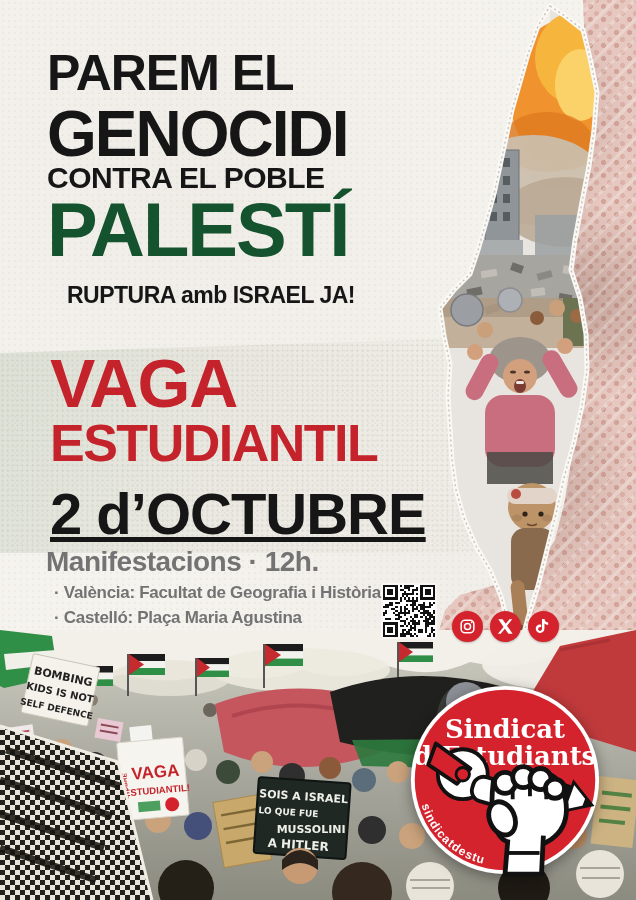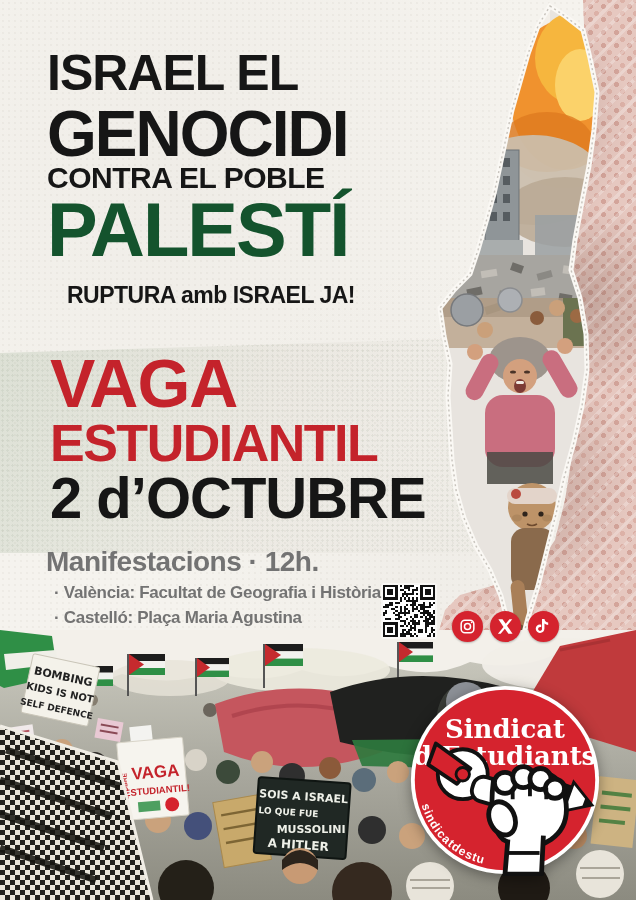--- a/index.html
+++ b/index.html
@@ -47,21 +47,21 @@
   .hl{font-weight:900;line-height:.95;letter-spacing:-1px;}
   .hl1{font-size:50px;}
   .hl2{font-size:64px;letter-spacing:-2px;margin-top:6px;}
   .hl3{font-size:30px;letter-spacing:-.5px;}
   .hl4{font-size:76px;letter-spacing:-2px;color:#14532d;margin-top:1px;}
   .sub{font-size:23px;font-weight:900;letter-spacing:-.5px;margin-top:16px;color:#161616;margin-left:20px;}
   .strike{position:absolute;left:50px;top:352px;z-index:4;line-height:.93;}
   .sk{font-weight:900;}
   .sk1{font-size:68px;color:#c4232b;letter-spacing:-1px;}
   .sk2{font-size:52px;color:#c4232b;letter-spacing:-1.5px;margin-top:4px;}
-  .sk3{font-size:58px;color:#161616;letter-spacing:-1px;margin-top:3px;}
+  .sk3{font-size:58px;color:#161616;letter-spacing:-1px;margin-top:19px;text-decoration:underline;}
   .manifest{position:absolute;left:46px;top:546px;z-index:4;color:#737373;}
   .m-title{font-size:28px;font-weight:900;letter-spacing:-.5px;}
   .m-item{font-size:17px;font-weight:800;letter-spacing:-.3px;margin-top:5px;margin-left:8px;}
   
   .qr{position:absolute;left:381px;top:583px;width:56px;height:56px;z-index:6;
       background:rgba(255,255,255,.55);border-radius:3px;padding:2px;box-sizing:border-box;}
   .social{position:absolute;left:452px;top:611px;z-index:6;display:flex;gap:7px;}
   .soc-btn{width:31px;height:31px;border-radius:50%;background:#d5232e;display:flex;
            align-items:center;justify-content:center;box-shadow:0 1px 2px rgba(0,0,0,.25);}
   .soc-btn svg{width:19px;height:19px;display:block;}
@@ -165,21 +165,21 @@
         <rect x="98" y="580" width="14" height="60" rx="7" fill="#a97f58" transform="rotate(-6 105 610)"></rect>
         <ellipse cx="103" cy="642" rx="12" ry="18" fill="#6d5136" opacity=".9"></ellipse>
       </g>
 
       <path d="M135 6 L150 16 L168 30 L175 58 L182 92 L179 130 L174 166 L167 202 L160 240 L156 270 L165 298 L171 334 L172 370 L167 406 L159 442 L149 478 L141 514 L132 550 L123 586 L113 618 L105 648 L99 654 L93 624 L86 596 L75 570 L61 546 L49 518 L41 490 L37 460 L35 428 L33 396 L35 364 L29 336 L25 308 L39 290 L55 274 L63 250 L71 222 L79 194 L85 166 L91 138 L97 110 L105 82 L113 54 L123 26 Z" fill="none" stroke="#faf8f4" stroke-width="5"></path>
       <path d="M135 6 L150 16 L168 30 L175 58 L182 92 L179 130 L174 166 L167 202 L160 240 L156 270 L165 298 L171 334 L172 370 L167 406 L159 442 L149 478 L141 514 L132 550 L123 586 L113 618 L105 648 L99 654 L93 624 L86 596 L75 570 L61 546 L49 518 L41 490 L37 460 L35 428 L33 396 L35 364 L29 336 L25 308 L39 290 L55 274 L63 250 L71 222 L79 194 L85 166 L91 138 L97 110 L105 82 L113 54 L123 26 Z" fill="none" stroke="#b9b4ad" stroke-width="1.4" stroke-dasharray="2 3" opacity=".8"></path>
     </svg>
   </div>
 
   <header class="headline">
-    <div class="hl hl1">ISRAEL EL</div>
+    <div class="hl hl1">PAREM EL</div>
     <div class="hl hl2">GENOCIDI</div>
     <div class="hl hl3">CONTRA EL POBLE</div>
     <div class="hl hl4">PALESTÍ</div>
     <div class="sub">RUPTURA amb ISRAEL JA!</div>
   </header>
 
   <section class="strike">
     <div class="sk sk1">VAGA</div>
     <div class="sk sk2">ESTUDIANTIL</div>
     <div class="sk sk3">2 d’OCTUBRE</div>

